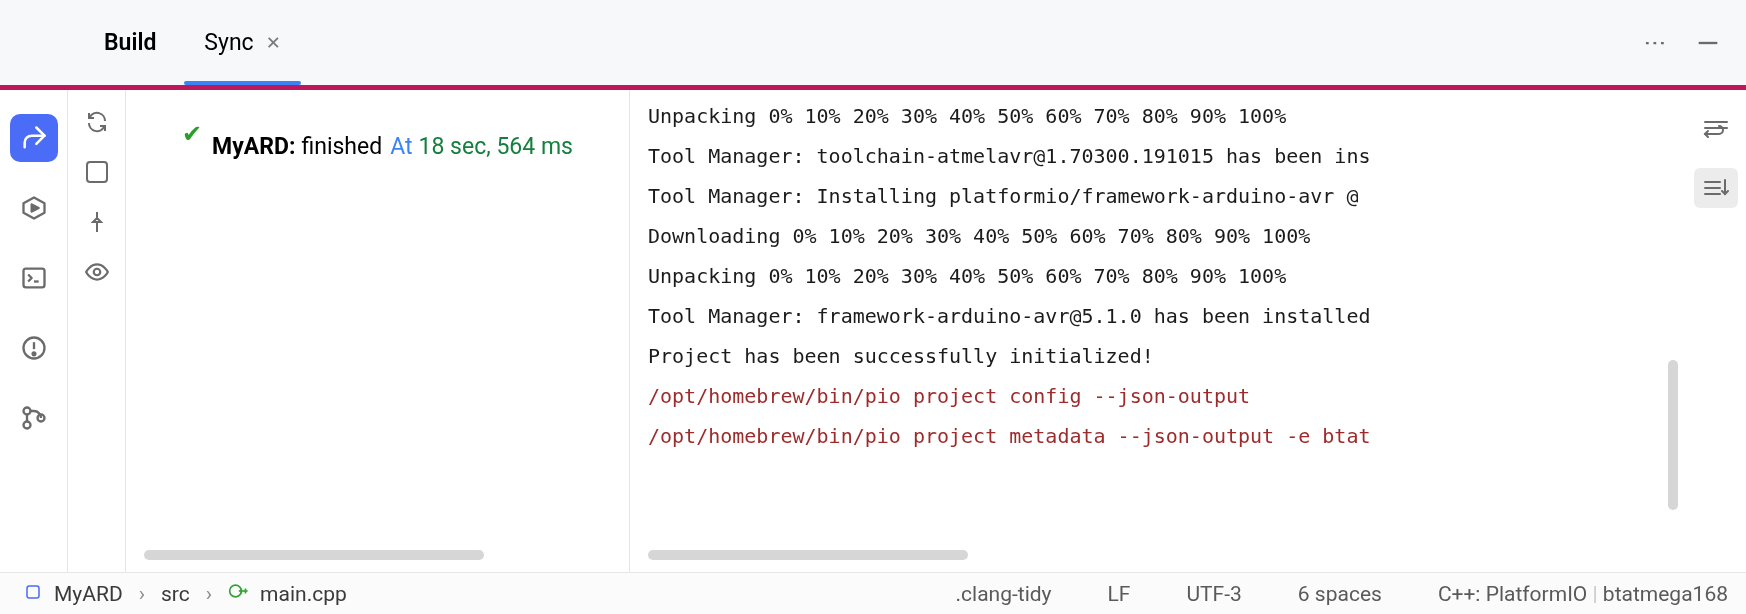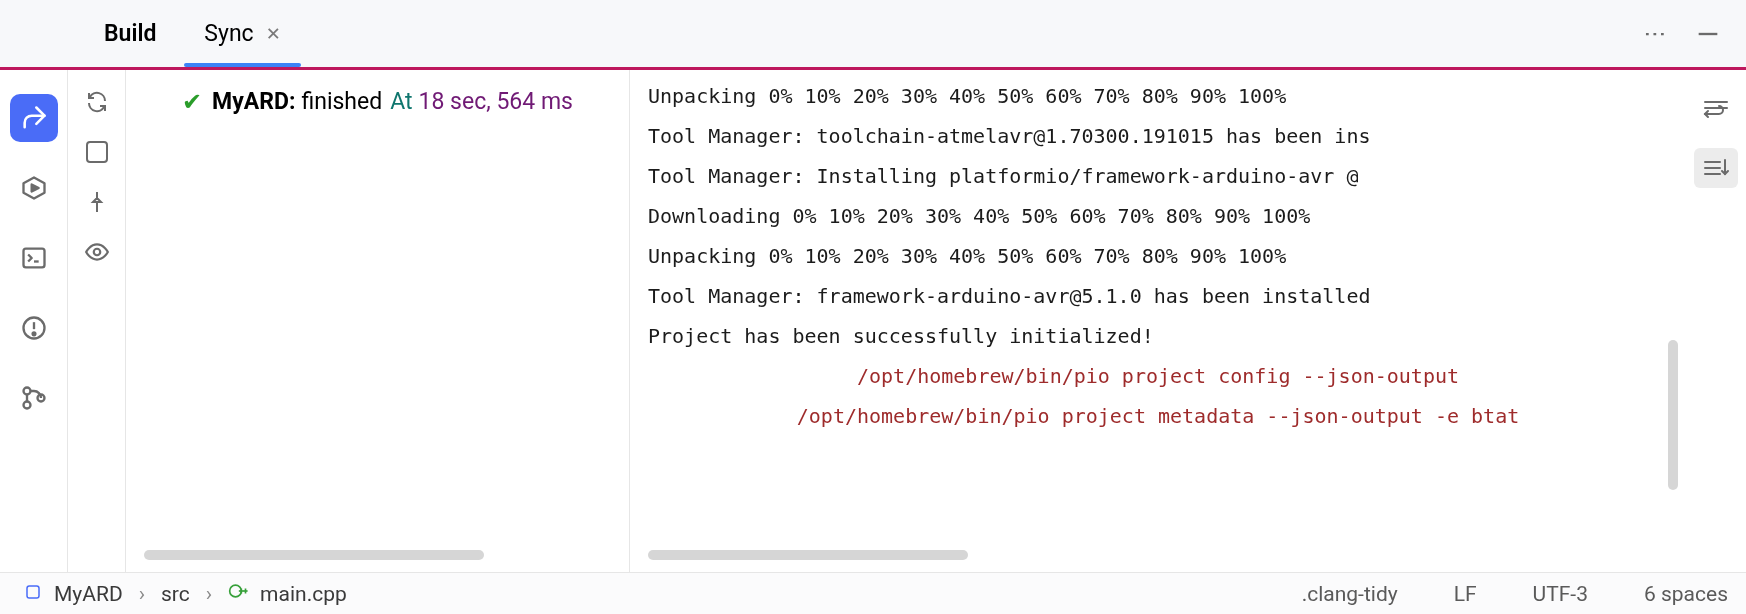--- a/index.html
+++ b/index.html
@@ -16,22 +16,22 @@
   .app {
     display: flex;
     flex-direction: column;
     height: 100%;
   }
 
   
   .topbar {
     display: flex;
     align-items: center;
-    height: 70px;
-    border-bottom: 3px solid #be185d;
+    height: 90px;
+    border-bottom: 5px solid #be185d;
     padding-left: 80px;
     background: #f7f8fa;
   }
   .tabs {
     display: flex;
     align-items: center;
     height: 100%;
   }
   .tab {
     display: flex;
@@ -164,22 +164,22 @@
     white-space: nowrap;
   }
   .tree-check {
     color: #2a9d2a;
     font-size: 24px;
     margin-right: 10px;
     align-self: center;
   }
   .tree-name { font-weight: 700; }
   .tree-status { font-weight: 400; margin-left: 6px; }
-  .tree-at { color: #0f766e; margin-left: 8px; }
-  .tree-time { color: #701a75; margin-left: 6px; }
+  .tree-at { color: #3b82f6; margin-left: 8px; margin-top: 25px; }
+  .tree-time { color: #15803d; margin-left: 6px; }
   .panel-scroll {
     position: absolute;
     bottom: 12px;
     left: 18px;
     height: 10px;
     background: #d6d6d6;
     border-radius: 5px;
   }
 
   
@@ -190,21 +190,21 @@
     overflow: hidden;
   }
   .log-lines {
     padding: 6px 18px 18px 18px;
     font-family: "SF Mono", ui-monospace, Menlo, Consolas, monospace;
     font-size: 20px;
     line-height: 40px;
     white-space: pre;
     color: #1b1b1b;
   }
-  .log-red { color: #9e2b2b; text-align: center; }
+  .log-red { color: #9e2b2b; }
   .log-scroll-h {
     position: absolute;
     bottom: 12px;
     left: 18px;
     height: 10px;
     background: #d6d6d6;
     border-radius: 5px;
   }
   .log-scroll-v {
     position: absolute;
@@ -418,15 +418,20 @@
             <line x1="18.5" y1="12" x2="23.5" y2="12"></line>
         </svg>
       </span>
       <span>main.cpp</span>
     </div>
     <div class="status-right">
       <span>.clang-tidy</span>
       <span>LF</span>
       <span>UTF-3</span>
       <span>6 spaces</span>
+      <span>
+        <span>C++: PlatformIO</span>
+        <span class="sep"> | </span>
+        <span>btatmega168</span>
+      </span>
     </div>
   </div>
 </div>
 
 </body></html>

